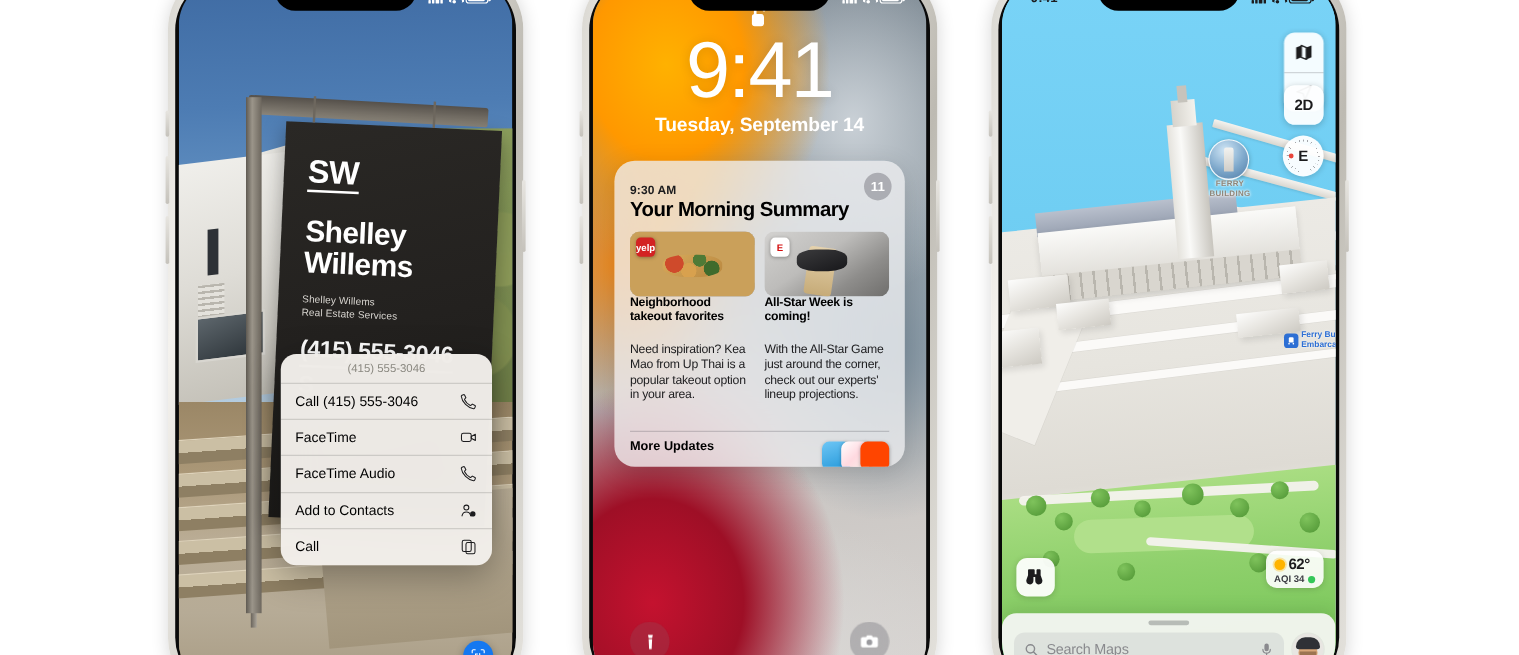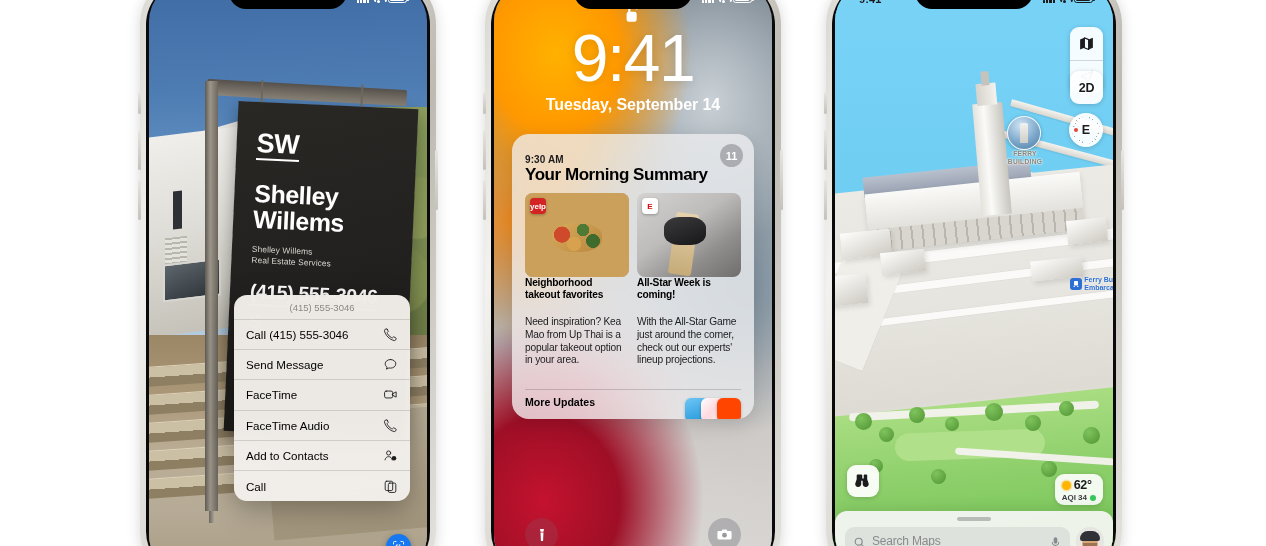--- a/index.html
+++ b/index.html
@@ -244,21 +244,21 @@
   .sum-title { font-size: 17px; font-weight: bold; color:#000; letter-spacing:-.45px; margin-top:0; }
   .sum-count {
     position:absolute; right:11px; top:10px; width:23px; height:23px;
     border-radius:50%; background: rgba(130,130,136,.55); color:#fff;
     display:flex; align-items:center; justify-content:center;
     font-size:11px; font-weight:600;
   }
   .sum-cards { display:flex; gap:8px; padding: 4px 13px 8px; }
   .sum-card { flex:1; min-width:0; }
   .sum-thumb {
-    width:100%; height:84px; border-radius:8px; overflow:hidden; position:relative;
+    width:100%; height:54px; border-radius:8px; overflow:hidden; position:relative;
   }
   .thumb-food {
     position:absolute; inset:0;
     background:
       radial-gradient(ellipse 44% 34% at 50% 50%, #caa05a 0 100%),
       radial-gradient(ellipse 62% 50% at 50% 50%, #f0ece4 0 98%, #d8d2c6 100%),
       linear-gradient(160deg,#7d6a51,#56483a);
   }
   .thumb-food::after {
     content:""; position:absolute; left:26%; top:36%; width:48%; height:34%;
@@ -431,21 +431,21 @@
     mask: radial-gradient(circle, transparent 60%, #000 62%);
   }
   .lookaround {
     position:absolute; left:12px; bottom:76px; width:32px; height:32px; border-radius:9px;
     background: rgba(255,255,255,.93); z-index:30;
     display:flex; align-items:center; justify-content:center;
     box-shadow: 0 1px 5px rgba(0,0,0,.18);
   }
   .lookaround svg { width:18px; height:18px; }
   .weather-pill {
-    position:absolute; right:10px; bottom:68px; z-index:30;
+    position:absolute; right:10px; bottom:83px; z-index:30;
     background: rgba(255,255,255,.9); border-radius:9px; padding:4px 7px 3px;
     box-shadow: 0 1px 5px rgba(0,0,0,.15); text-align:center;
   }
   .w-temp { display:flex; align-items:center; gap:3px; font-size:12.5px; font-weight:600; color:#1c1c1e; letter-spacing:-.3px; }
   .w-sun { width:9px; height:9px; border-radius:50%; background:#ffb400; box-shadow:0 0 0 1.5px rgba(255,180,0,.32); flex:none; }
   .w-aqi { font-size:8px; font-weight:600; color:#3c3c43; display:flex; align-items:center; gap:3px; justify-content:center; margin-top:1px; }
   .w-dot { width:6px; height:6px; border-radius:50%; background:#34c759; }
   .mapsheet {
     position:absolute; left:0; right:0; bottom:0; height:62px; z-index:32;
     background: rgba(243,245,240,.96); backdrop-filter: blur(24px);
@@ -528,28 +528,20 @@
 
           <div class="ctx-row">
             <span>Call (415) 555-3046</span>
             <span class="ctx-ico">
               <svg viewBox="0 0 24 24">
                   <path d="M6.6 3.5 8.4 7 6.9 8.6c-.4.4-.4 1 0 1.6a14 14 0 0 0 6.9 6.9c.6.4 1.2.4 1.6 0L17 15.6l3.5 1.8c.5.3.7.9.5 1.4l-.9 2c-.3.6-.9 1-1.6.9C11 20.8 3.2 13 2.3 5.5c-.1-.7.3-1.3.9-1.6l2-.9c.5-.2 1.1 0 1.4.5Z"></path>
                 </svg>
             </span>
           </div>
 
-          <div class="ctx-row">
-            <span>Send Message</span>
-            <span class="ctx-ico">
-              <svg viewBox="0 0 24 24">
-                  <path d="M12 4c4.7 0 8.5 3 8.5 6.9s-3.8 6.9-8.5 6.9c-.9 0-1.8-.1-2.6-.3l-4 1.9 1.2-3.2C4.6 15 3.5 13 3.5 10.9 3.5 7 7.3 4 12 4Z"></path>
-                </svg>
-            </span>
-          </div>
 
           <div class="ctx-row">
             <span>FaceTime</span>
             <span class="ctx-ico">
               <svg viewBox="0 0 24 24">
                   <rect x="2.5" y="6.5" width="13" height="11" rx="2.6"></rect>
                   <path d="M15.5 10.8 21 7.8v8.4l-5.5-3Z"></path>
                 </svg>
             </span>
           </div>

